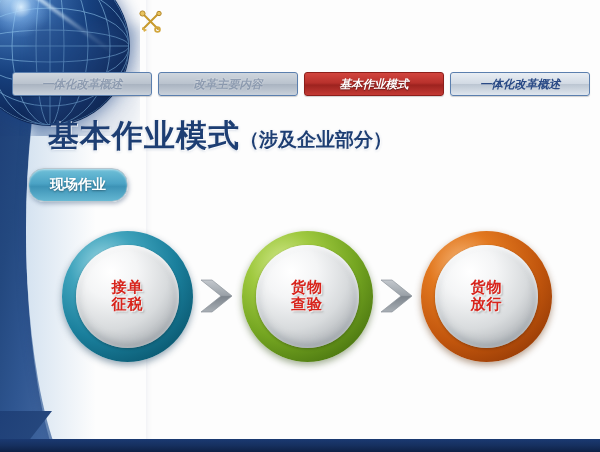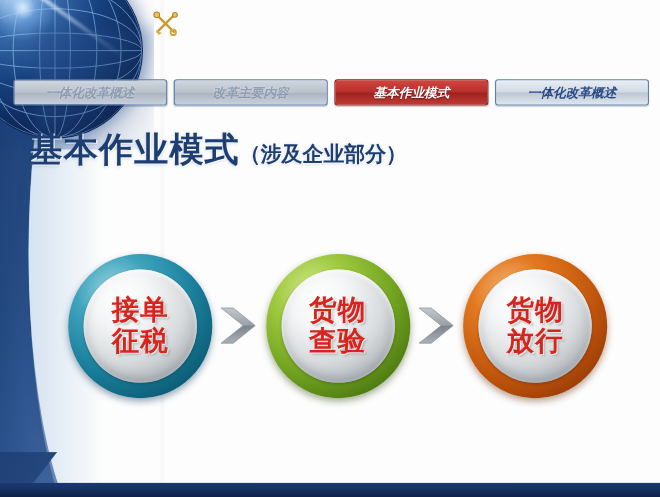--- a/index.html
+++ b/index.html
@@ -169,21 +169,21 @@
   .tab.active {
     background: linear-gradient(180deg, #d2453e 0%, #b8312c 45%, #9d231f 55%, #c43a34 100%);
     border-color: #8d1f1b;
     color: #ffffff;
     text-shadow: 0 1px 1px rgba(0,0,0,0.4);
   }
 
   
   .heading {
     position: absolute;
-    left: 26px; top: 115px;
+    left: 48px; top: 115px;
     white-space: nowrap;
     color: #1d3e73;
     text-shadow: 1px 1px 0 rgba(255,255,255,0.8), 0 1px 3px rgba(60,90,140,0.3);
   }
   .heading .main {
     font-size: 31px;
     font-weight: bold;
     letter-spacing: 1px;
   }
   .heading .sub {
@@ -252,21 +252,21 @@
     background:
       radial-gradient(circle at 34% 26%, #ffffff 0%, #f4f5f6 26%, #d8dbdd 56%, #b4b8bc 78%, #cdd1d4 100%);
     box-shadow: inset 0 2px 5px rgba(255,255,255,0.9), inset 0 -4px 9px rgba(120,130,140,0.45), 0 1px 3px rgba(0,0,0,0.25);
     display: flex;
     flex-direction: column;
     align-items: center;
     justify-content: center;
   }
   .node .label {
     color: #d8241c;
-    font-size: 25px;
+    font-size: 15px;
     font-weight: bold;
     line-height: 1.12;
     letter-spacing: 1px;
     text-shadow: 1px 1px 1px rgba(255,255,255,0.85), 2px 2px 2px rgba(120,120,120,0.5);
   }
   .arrow {
     flex: 1;
     display: flex;
     align-items: center;
     justify-content: center;
@@ -333,20 +333,23 @@
     </div>
     <div class="tab">
       <span>一体化改革概述</span>
     </div>
   </div>
 
   <div class="heading">
     <span class="main">基本作业模式</span><span class="sub">（涉及企业部分）</span>
   </div>
 
+  <div class="pill">
+    <span>现场作业</span>
+  </div>
 
   <div class="flow">
 
     <div class="node node-teal">
       <div class="ring"></div>
       <div class="inner">
         <span class="label">接单</span>
         <span class="label">征税</span>
       </div>
     </div>

